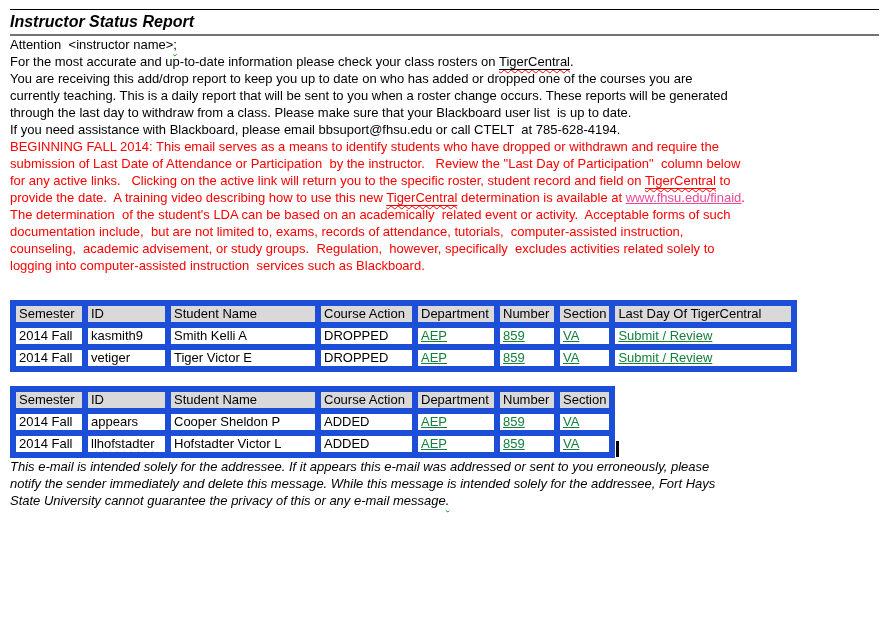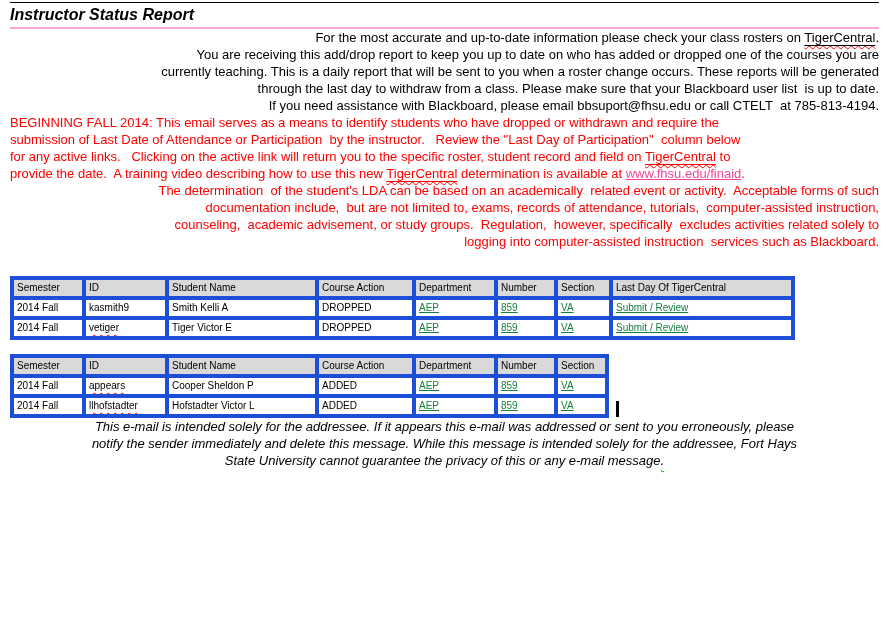--- a/index.html
+++ b/index.html
@@ -3,32 +3,32 @@
 <meta charset="utf-8">
 <style>
   html,body{margin:0;padding:0;background:#fff;}
   body{
     width:890px;height:632px;overflow:hidden;
     font-family:"Liberation Sans","DejaVu Sans",sans-serif;
     font-size:13px;line-height:17px;color:#000;
   }
   .page{padding:0 11px 0 10px;}
   .report-header{
-    margin-top:2px;
+    margin-top:9px;
     border-top:1px solid #000;
-    border-bottom:2px solid #f9a8d4;
+    border-bottom:2px solid #737373;
     padding:3px 0 3px 0;
   }
   .page-title{
     margin:0;font-size:16px;line-height:18px;
     font-weight:bold;font-style:italic;color:#000;
   }
   p.txt{margin:0;white-space:pre-wrap;}
   .mt21{margin-top:21px;}
-  .mt17{margin-top:17px;text-align:right;}
+  .mt17{margin-top:17px;}
   .mt14{margin-top:14px;}
   .mt26{margin-top:26px;}
   .red{color:#FF0000;}
   .u{text-decoration:underline;}
   .sq-red{
     text-decoration-line:underline;
     text-decoration-style:wavy;
     text-decoration-color:#FF0000;
     text-decoration-thickness:1px;
     text-underline-offset:3px;
@@ -39,51 +39,52 @@
     text-decoration-color:#00A000;
     text-decoration-thickness:1px;
     text-underline-offset:3px;
   }
   a{cursor:pointer;}
   a.link-black{color:#000;text-decoration:underline;}
   a.tlink{color:#15803d;text-decoration:underline;}
   a.weblink{color:#ec4899;text-decoration:underline;}
   table{border-collapse:collapse;table-layout:fixed;margin:0;}
   th,td{
-    border:4px solid #1d4ed8;
+    border:6px solid #1d4ed8;
     padding:0 3px;height:16px;
-    font-size:10px;line-height:16px;
+    font-size:13px;line-height:16px;
     font-weight:normal;text-align:left;
     white-space:nowrap;overflow:hidden;
   }
   thead th{background:#D9D9D9;}
   .t2wrap{position:relative;width:620px;}
   .caret{
     position:absolute;left:606px;bottom:1px;
     width:3px;height:16px;background:#000;display:inline-block;
   }
-  .footer{font-style:italic;text-align:center;}
+  .footer{font-style:italic;}
 </style>
 </head>
 <body>
 
 <div class="page">
 
   <div class="report-header">
     <h1 class="page-title">Instructor Status Report</h1>
   </div>
 
+  <p class="txt mt21"><span>Attention  &lt;instructor name&gt;</span><span class="sq-green">;</span></p>
 
   <p class="txt mt17"><span>For the most accurate and up-to-date information please check your class rosters on </span><span class="sq-red"><a class="link-black">TigerCentral</a></span><span>.</span></p>
 
   <p class="txt mt17">You are receiving this add/drop report to keep you up to date on who has added or dropped one of the courses you are
 currently teaching. This is a daily report that will be sent to you when a roster change occurs. These reports will be generated
 through the last day to withdraw from a class. Please make sure that your Blackboard user list  is up to date.</p>
 
-  <p class="txt mt17">If you need assistance with Blackboard, please email bbsuport@fhsu.edu or call CTELT  at 785-813-4194.</p>
+  <p class="txt mt17">If you need assistance with Blackboard, please email bbsuport@fhsu.edu or call CTELT  at 785-628-4194.</p>
 
 
   <p class="txt red mt14"><span>BEGINNING FALL 2014: This email serves as a means to identify students who have dropped or withdrawn and require the
 submission of Last Date of Attendance or Participation  by the instructor.   Review the "Last Day of Participation"  column below
 for any active links.   Clicking on the active link will return you to the specific roster, student record and field on </span><span class="sq-red"><a class="u" style="color:#FF0000;">TigerCentral</a></span><span> to
 provide the date.  A training video describing how to use this new </span><span class="sq-red"><a class="u" style="color:#FF0000;">TigerCentral</a></span><span> determination is available at </span><a class="weblink">www.fhsu.edu/finaid</a><span>.</span></p>
 
   <p class="txt red mt17">The determination  of the student's LDA can be based on an academically  related event or activity.  Acceptable forms of such
 documentation include,  but are not limited to, exams, records of attendance, tutorials,  computer-assisted instruction,
 counseling,  academic advisement, or study groups.  Regulation,  however, specifically  excludes activities related solely to

